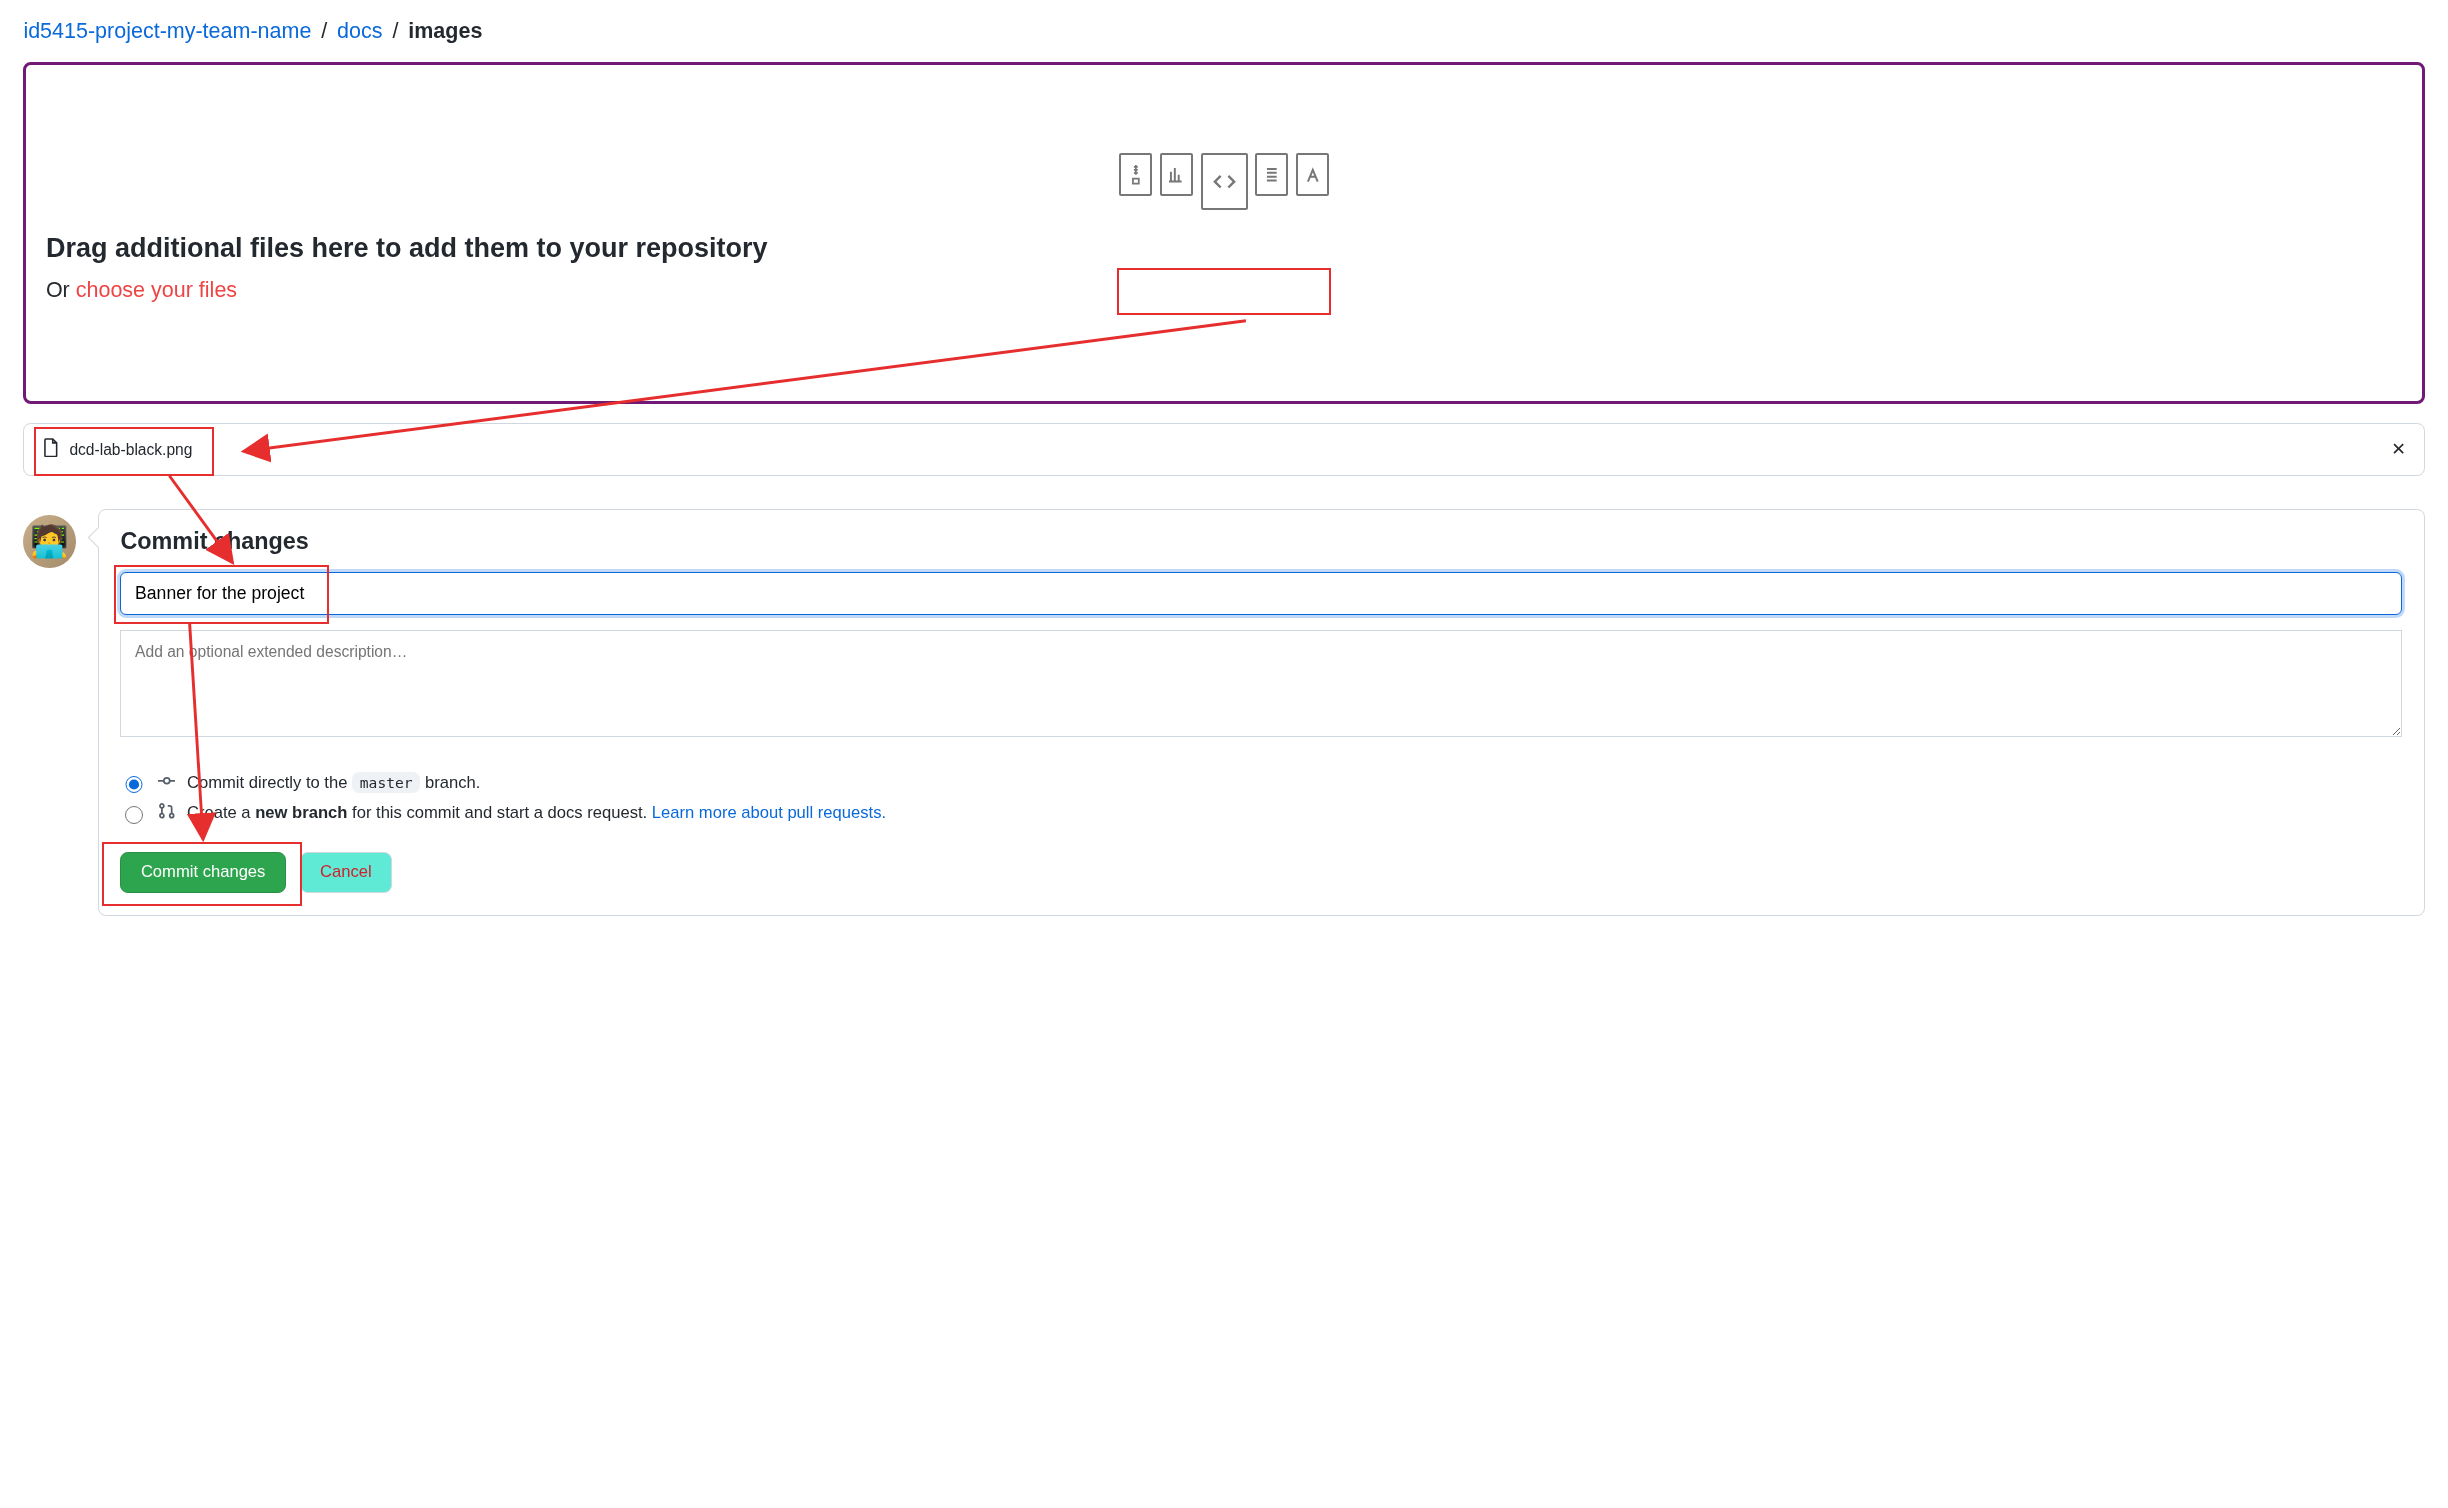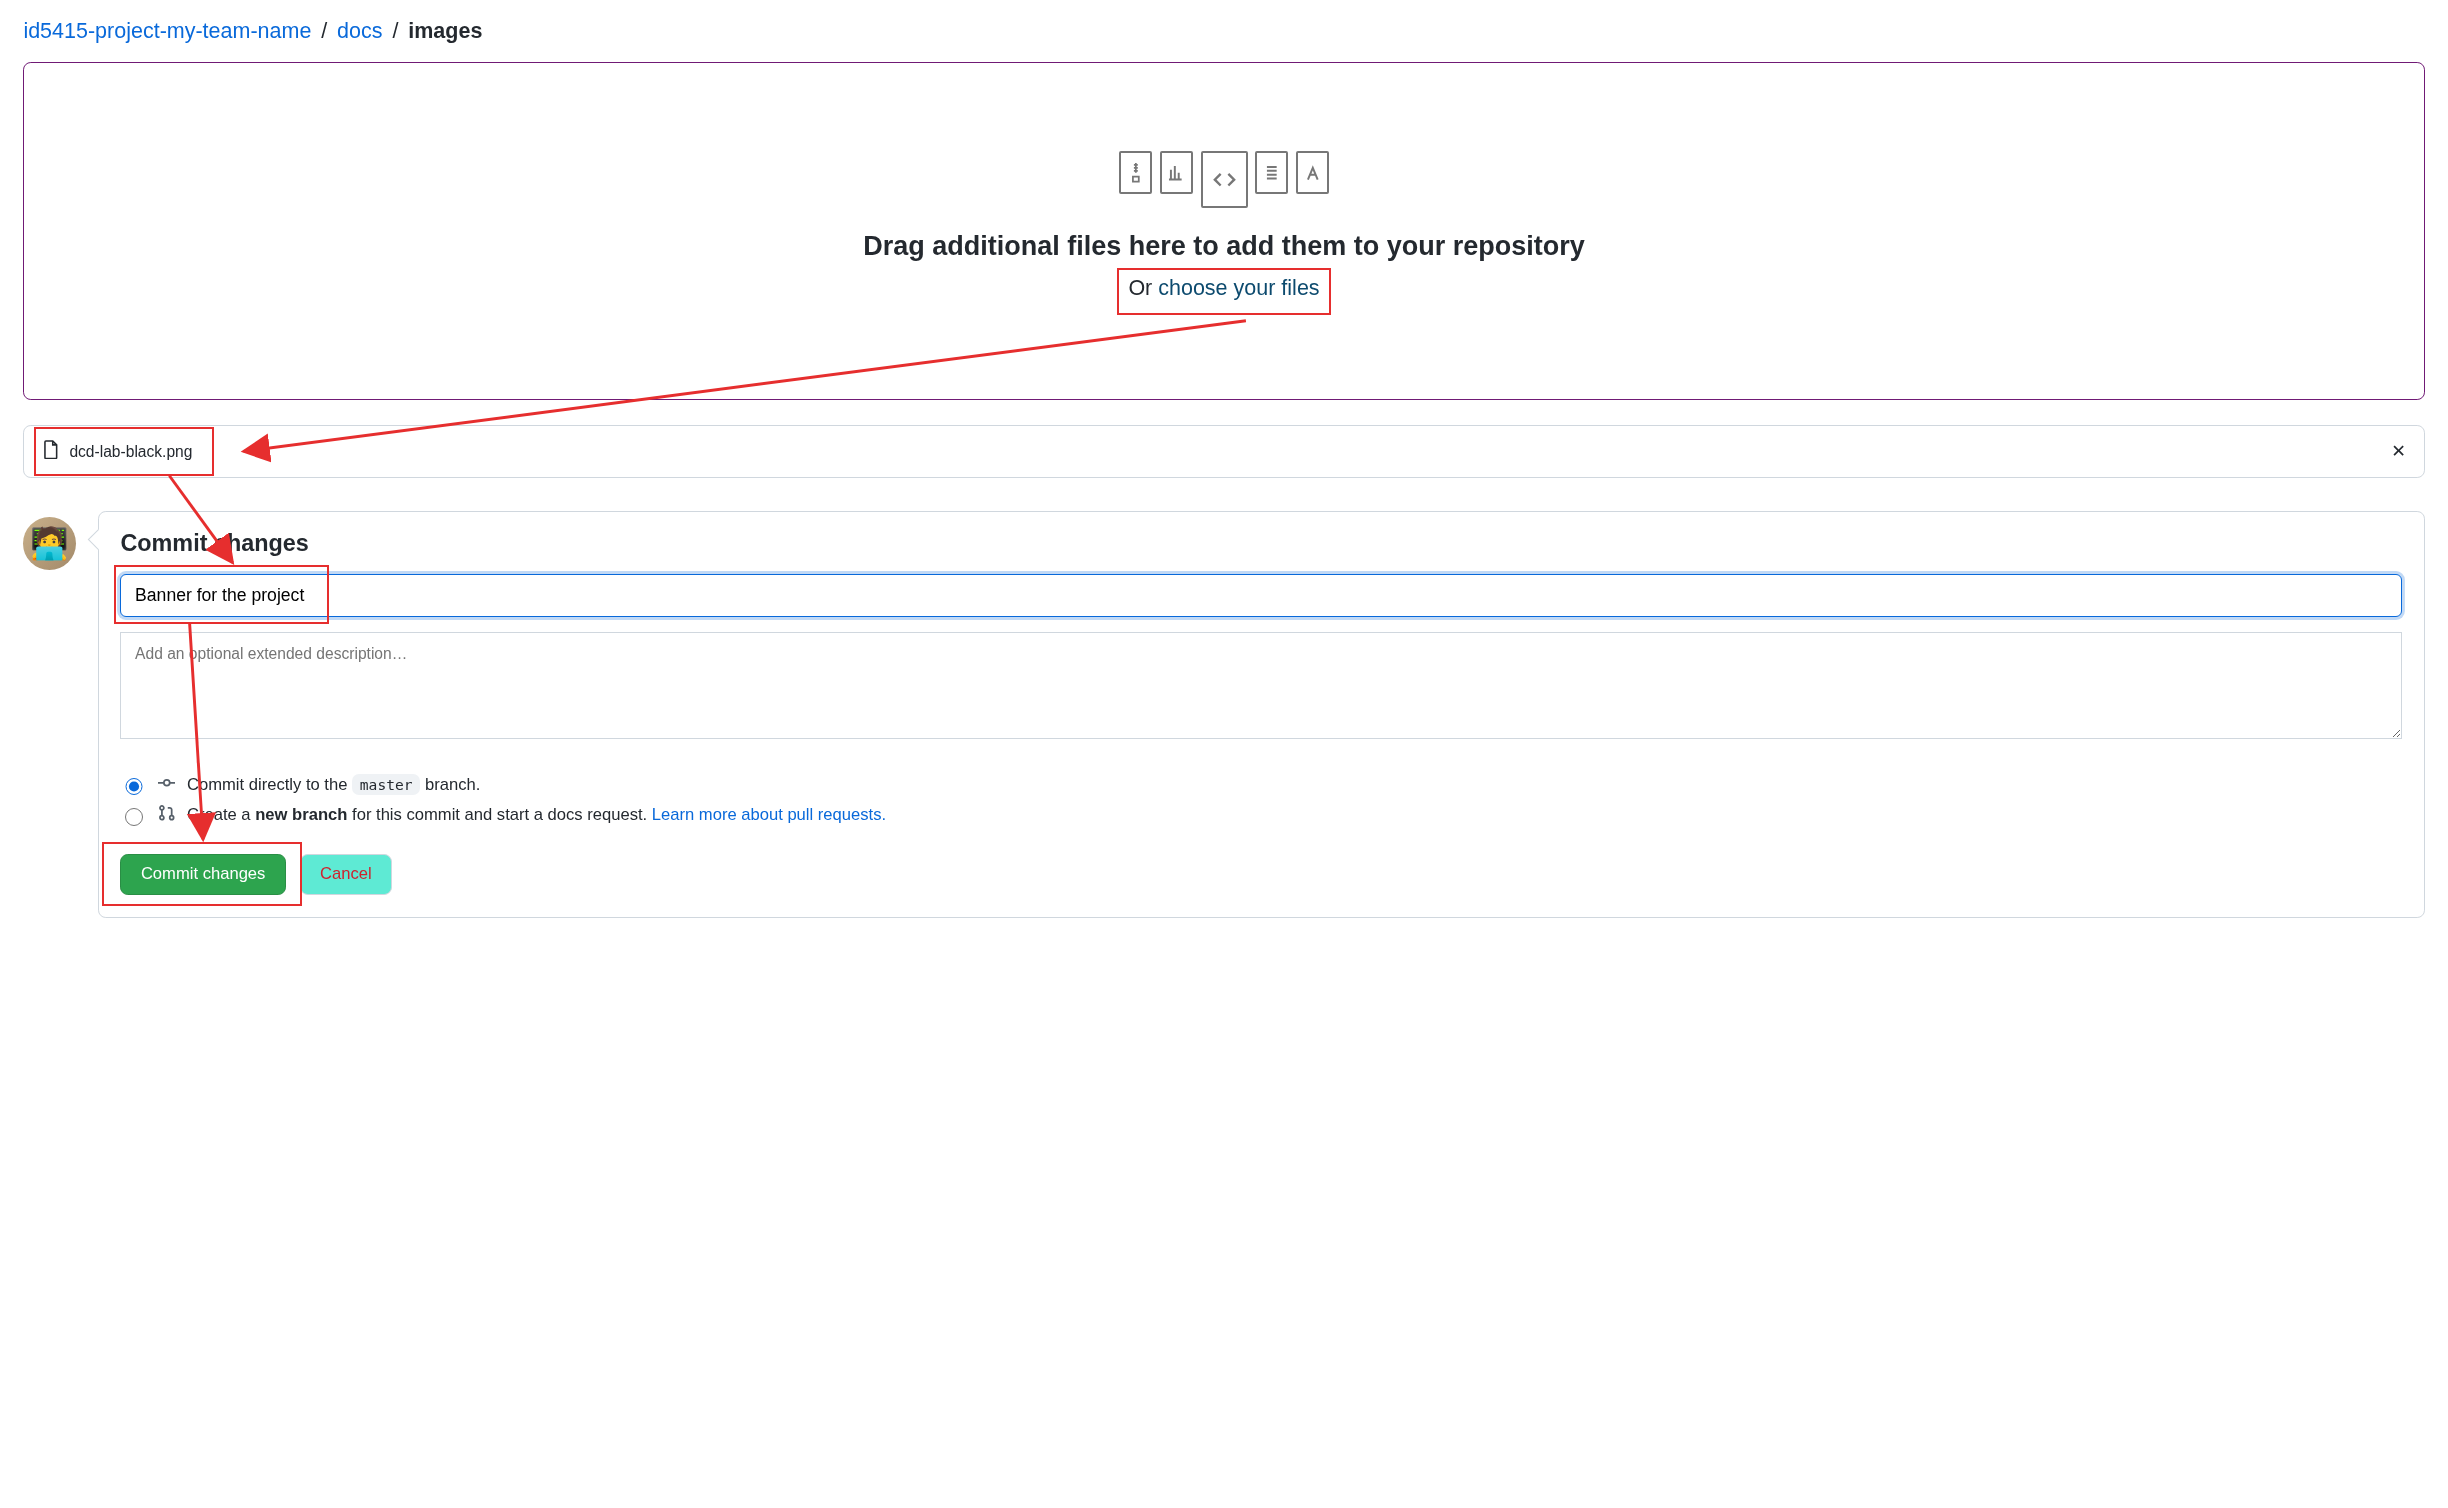--- a/index.html
+++ b/index.html
@@ -14,39 +14,38 @@
   }
 
   
   .breadcrumb { font-size: 21.5px; margin: 3.9px 0 17.6px 0; font-weight: 400; }
   .breadcrumb a { color: #0969da; text-decoration: none; }
   .breadcrumb .sep { color: #24292f; margin: 0 3.9px; }
   .breadcrumb strong { color: #24292f; font-weight: 600; }
 
   
   .drop-area {
-    border: 1px solid #701a75;
+    border: 3px solid #701a75;
     border-radius: 7.8px;
     background: #fff;
-    text-align: center;
     padding: 88px 19.5px 98px 19.5px;
-    margin-bottom: 25px;
+    margin-bottom: 19px;
   }
   .drop-icons {
     display: flex;
     justify-content: center;
     gap: 7.8px;
     margin-bottom: 23.4px;
   }
   .drop-icons .doc-icon { width: 33px; height: 43px; border: 2px solid #777; border-radius: 2px; position: relative; display: flex; align-items: center; justify-content: center; }
   .drop-icons .doc-icon.big { width: 47px; height: 57px; }
   .drop-icons .doc-icon svg { stroke: #777; fill: none; }
   .drop-heading { font-size: 27px; font-weight: 600; margin: 0 0 13.7px 0; }
   .drop-sub { font-size: 21.5px; display: inline-block; }
-  .drop-sub a { color: #0c4a6e; text-decoration: none; }
+  .drop-sub a { color: #ef4444; text-decoration: none; }
 
   
   .file-row {
     border: 1px solid #d0d7de;
     border-radius: 7.8px;
     padding: 13.7px 17.6px;
     display: flex;
     align-items: center;
     gap: 9.8px;
     margin-bottom: 33px;

